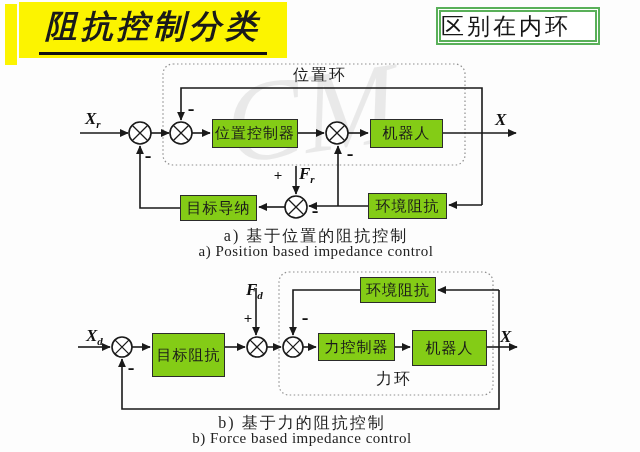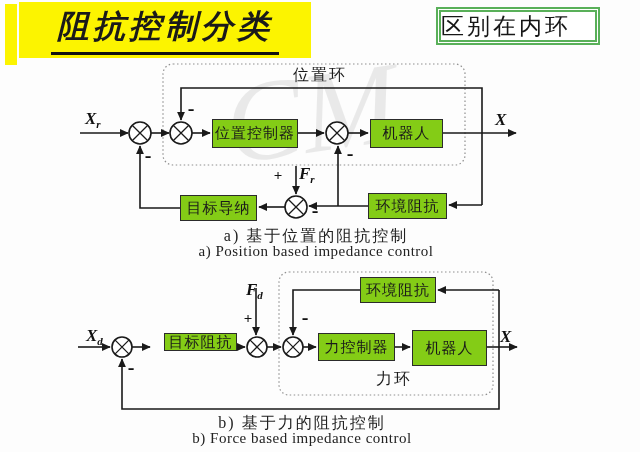--- a/index.html
+++ b/index.html
@@ -1,20 +1,20 @@
 <!DOCTYPE html>
 <html><head>
 <meta charset="utf-8">
 <style>
   html,body{margin:0;padding:0;background:#ffffff;}
   #slide{position:relative;width:640px;height:452px;background:#fdfdfd;overflow:hidden;
          font-family:"Liberation Serif",serif;color:#1a1a1a;}
   .abs{position:absolute;}
   #left-strip{left:5px;top:4px;width:12px;height:61px;}
-  #title-block{left:19px;top:2px;width:292px;height:56px;display:flex;align-items:center;justify-content:center;}
+  #title-block{left:19px;top:2px;width:268px;height:56px;display:flex;align-items:center;justify-content:center;}
   #title-text{font-size:32px;font-weight:900;font-style:italic;letter-spacing:4px;
               border-bottom:3px solid #111;padding:0 6px 3px 6px;white-space:nowrap;}
   #badge{left:436px;top:7px;width:164px;height:38px;background:#fff;border:5px double #59b059;
          display:flex;align-items:center;justify-content:flex-start;box-sizing:border-box;}
   #badge span{font-size:23px;letter-spacing:3px;color:#161616;}
   #watermark{left:225px;top:48px;font-size:115px;font-style:italic;color:#b9b9b9;opacity:.28;
              transform:rotate(-8deg);pointer-events:none;}
   svg{position:absolute;left:0;top:0;}
   .blockbox{position:absolute;border:1.6px solid #2b2b2b;background:#84cc16;box-sizing:border-box;
             display:flex;align-items:center;justify-content:center;
@@ -116,21 +116,21 @@
   <div class="sign minus" style="left:184px;top:98px;">-</div>
   <div class="sign minus" style="left:141px;top:145px;">-</div>
   <div class="sign minus" style="left:343px;top:143px;">-</div>
   <div class="sign minus" style="left:308px;top:200px;">-</div>
   <div class="sign plus" style="left:271px;top:168px;">+</div>
 
   <div class="cap cap-en" style="left:96px;top:243px;">a) Position based impedance control</div>
   <div class="cap cap-zh" style="left:96px;top:226px;">a) 基于位置的阻抗控制</div>
 
   <div class="loop-label" style="left:370px;top:369px;width:48px;text-align:center;">力环</div>
-  <div class="blockbox" style="left:152px;top:333px;width:73px;height:18px;margin-left:12px;">目标阻抗</div>
+  <div class="blockbox" style="left:152px;top:333px;width:73px;height:44px;">目标阻抗</div>
   <div class="blockbox" style="left:318px;top:333px;width:77px;height:28px;">力控制器</div>
   <div class="blockbox" style="left:412px;top:330px;width:75px;height:36px;">机器人</div>
   <div class="blockbox" style="left:360px;top:277px;width:76px;height:26px;">环境阻抗</div>
 
   <div class="sig" style="left:86px;top:326px;"><span>X</span><sub>d</sub></div>
   <div class="sig" style="left:246px;top:280px;"><span>F</span><sub>d</sub></div>
   <div class="sig" style="left:500px;top:327px;">X</div>
 
   <div class="sign minus" style="left:124px;top:357px;">-</div>
   <div class="sign minus" style="left:298px;top:307px;">-</div>

